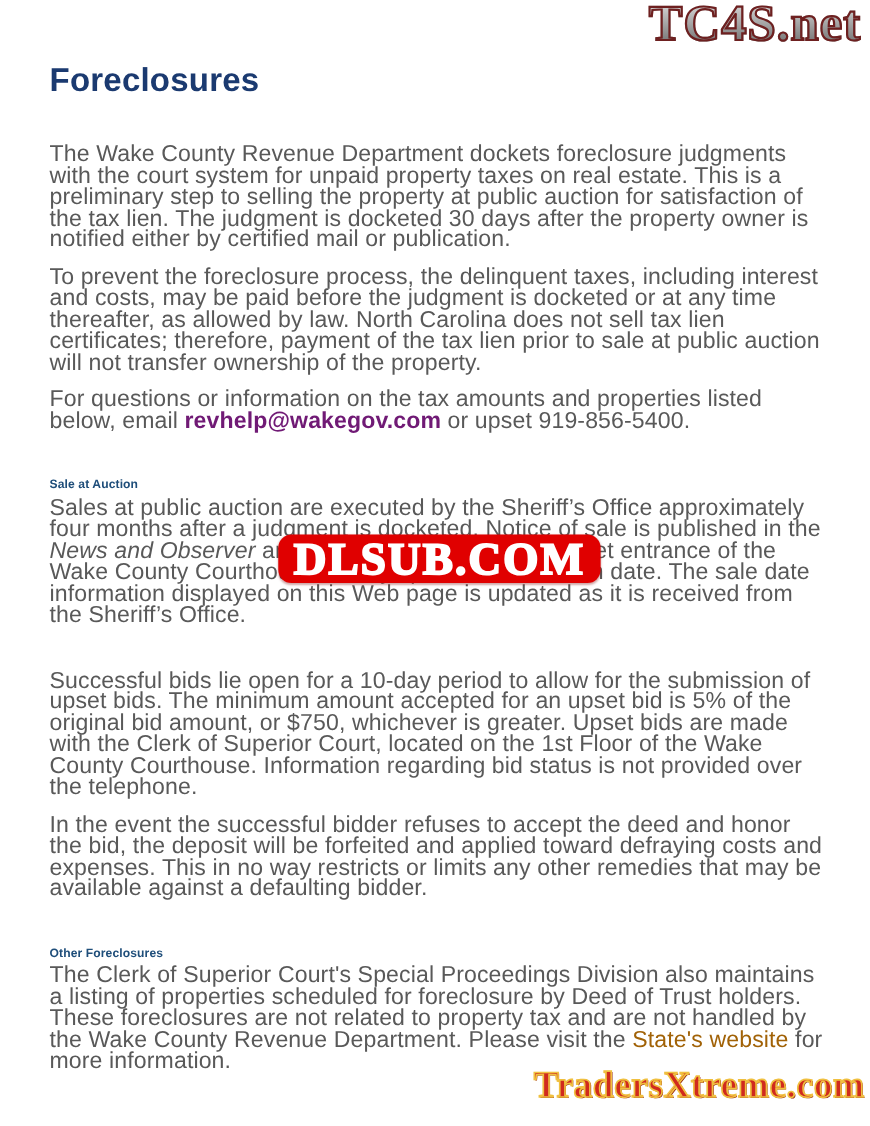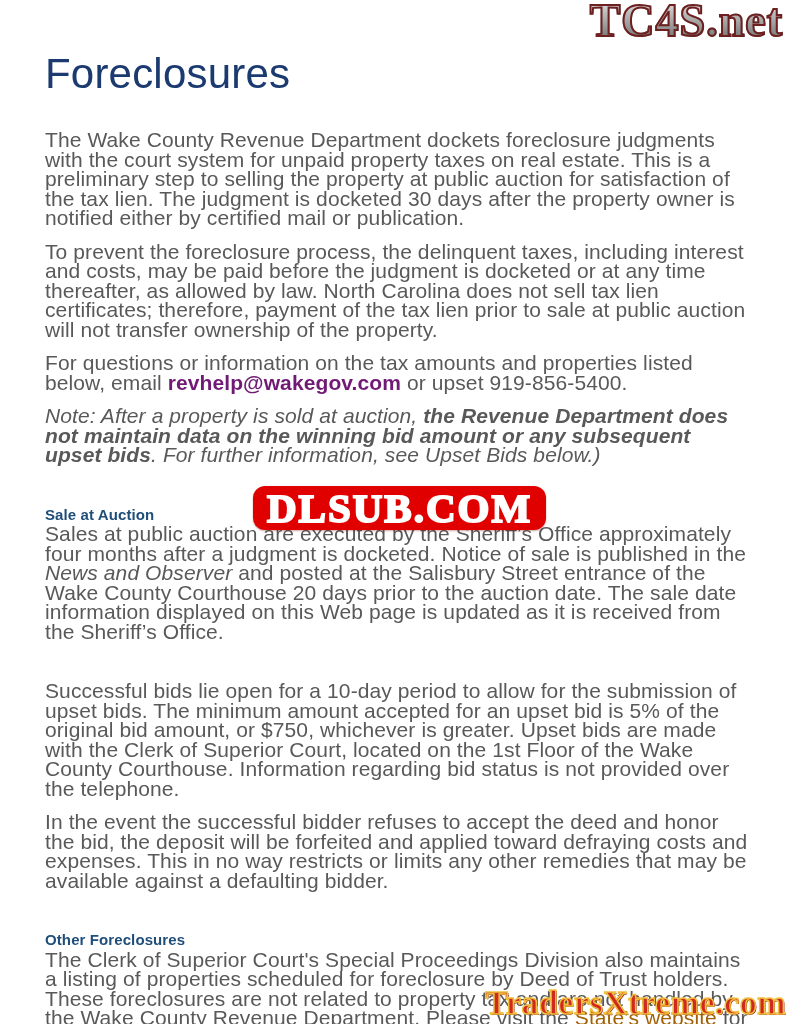--- a/index.html
+++ b/index.html
@@ -15,23 +15,23 @@
 
   .content {
     position: absolute;
     left: 45px;
     top: 52px;
     width: 705px;
   }
 
   h1.page-title {
     margin: 0 0 34px 0;
-    font-size: 42px;
+    font-size: 30px;
     line-height: 44px;
-    font-weight: 400;
+    font-weight: 700;
     color: #1b3a70;
     letter-spacing: 0.2px;
   }
 
   p {
     margin: 0 0 14px 0;
     font-size: 21px;
     line-height: 19.5px;
     color: #595959;
     letter-spacing: 0.1px;
@@ -50,21 +50,21 @@
 
   a.light-link {
     color: #a16207;
     text-decoration: none;
     cursor: pointer;
   }
 
   section { margin-top: 40px; }
   h2.section-heading {
     margin: 0;
-    font-size: 15px;
+    font-size: 11px;
     line-height: 19.5px;
     font-weight: 700;
     color: #1f4e7a;
     letter-spacing: 0.1px;
   }
   section p:first-of-type { margin-top: 0; }
 
   .italic { font-style: italic; }
 
   
@@ -96,21 +96,21 @@
     font-size: 41px;
     line-height: 44px;
     letter-spacing: 2px;
     color: #ffffff;
     -webkit-text-stroke: 2px #ffffff;
     box-shadow: 0 1px 2px rgba(120,0,0,0.35);
   }
 
   .wm-traders {
     right: 5px;
-    bottom: 2px;
+    bottom: 18px;
     font-family: "Liberation Serif", serif;
     font-weight: 700;
     font-size: 34px;
     letter-spacing: 0.5px;
     color: #d02a1e;
     -webkit-text-stroke: 1.5px #f0c040;
     text-shadow: 1px 1px 0 #8a1208;
   }
 </style>
 </head>
@@ -119,21 +119,20 @@
 <div class="content">
 
   <h1 class="page-title">Foreclosures</h1>
 
   <p>The Wake County Revenue Department dockets foreclosure judgments with the court system for unpaid property taxes on real estate. This is a preliminary step to selling the property at public auction for satisfaction of the tax lien. The judgment is docketed 30 days after the property owner is notified either by certified mail or publication.</p>
 
   <p>To prevent the foreclosure process, the delinquent taxes, including interest and costs, may be paid before the judgment is docketed or at any time thereafter, as allowed by law. North Carolina does not sell tax lien certificates; therefore, payment of the tax lien prior to sale at public auction will not transfer ownership of the property.</p>
 
   <p><span>For questions or information on the tax amounts and properties listed below, email </span><a class="email-link">revhelp@wakegov.com</a><span> or upset </span><span class="phone">919-856-5400</span><span>.</span></p>
 
-  <p class="note"><span>Note: After a property is sold at auction, </span><strong>the Revenue Department does not maintain data on the winning bid amount or any subsequent upset bids</strong><span>. For further information, see Upset Bids below.)</span></p>
 
   <section>
     <h2 class="section-heading">Sale at Auction</h2>
     <p><span>Sales at public auction are executed by the Sheriff’s Office approximately four months after a judgment is docketed. Notice of sale is published in the </span><span class="italic">News and Observer</span><span> and posted at the Salisbury Street entrance of the Wake County Courthouse 20 days prior to the auction date. The sale date information displayed on this Web page is updated as it is received from the Sheriff’s Office.</span></p>
   </section>
 
   <section>
     <p>Successful bids lie open for a 10-day period to allow for the submission of upset bids. The minimum amount accepted for an upset bid is 5% of the original bid amount, or $750, whichever is greater. Upset bids are made with the Clerk of Superior Court, located on the 1st Floor of the Wake County Courthouse. Information regarding bid status is not provided over the telephone.</p>
     <p>In the event the successful bidder refuses to accept the deed and honor the bid, the deposit will be forfeited and applied toward defraying costs and expenses. This in no way restricts or limits any other remedies that may be available against a defaulting bidder.</p>
   </section>

